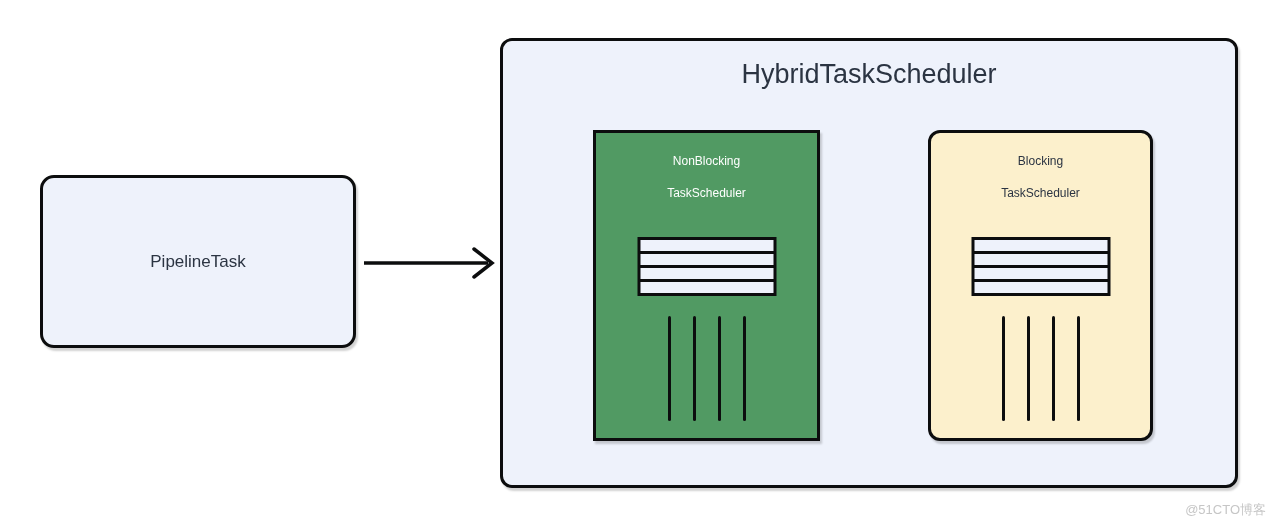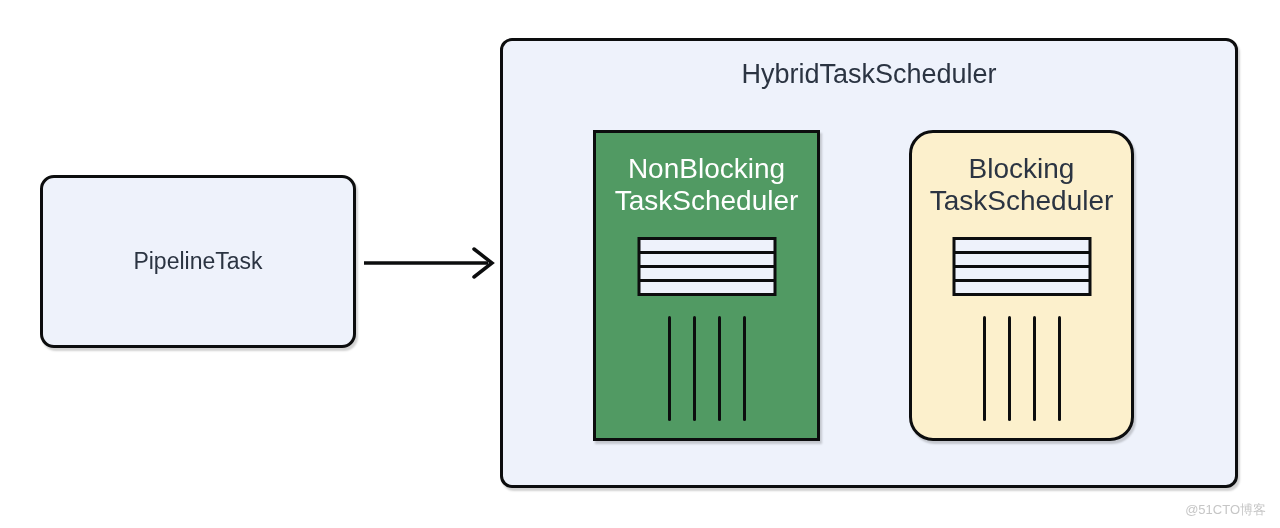--- a/index.html
+++ b/index.html
@@ -25,21 +25,21 @@
 
   
   .pipeline-box{
     position:absolute;left:40px;top:175px;width:316px;height:173px;
     background:var(--box-fill);
     border:3.5px solid var(--stroke);
     border-radius:14px;
     box-shadow:2px 3px 2px rgba(0,0,0,0.18);
     display:flex;align-items:center;justify-content:center;
   }
-  .pipeline-box .label{font-size:23px;color:var(--text);}
+  .pipeline-box .label{font-size:17px;color:var(--text);}
 
   
   .arrow-svg{position:absolute;left:356px;top:241px;width:146px;height:44px;}
 
   
   .container-box{
     position:absolute;left:500px;top:38px;width:738px;height:450px;
     background:var(--container-fill);
     border:3px solid var(--stroke);
     border-radius:12px;
@@ -50,23 +50,23 @@
     text-align:center;font-size:27px;line-height:30px;color:var(--text);
   }
 
   
   .sched{
     position:absolute;top:89px;height:311px;
     border:3px solid var(--stroke);
     box-shadow:2px 3px 2px rgba(0,0,0,0.18);
   }
   .sched.nonblocking{left:90px;width:227px;background:var(--nonblocking-fill);color:var(--nonblocking-text);}
-  .sched.blocking{left:406px;width:225px;background:var(--blocking-fill);color:var(--text);border-radius:24px;}
+  .sched.blocking{left:425px;width:225px;background:var(--blocking-fill);color:var(--text);border-radius:12px;}
   .sched-label{
-    margin-top:20px;text-align:center;font-size:28px;line-height:32px;
+    margin-top:12px;text-align:center;font-size:12px;line-height:32px;
   }
   .sched-label span{display:block;}
 
   
   .queue{
     position:absolute;top:104px;left:50%;transform:translateX(-50%);
     width:139px;height:59px;
     background:var(--stroke);
     padding:3px;display:flex;flex-direction:column;gap:3px;
   }

